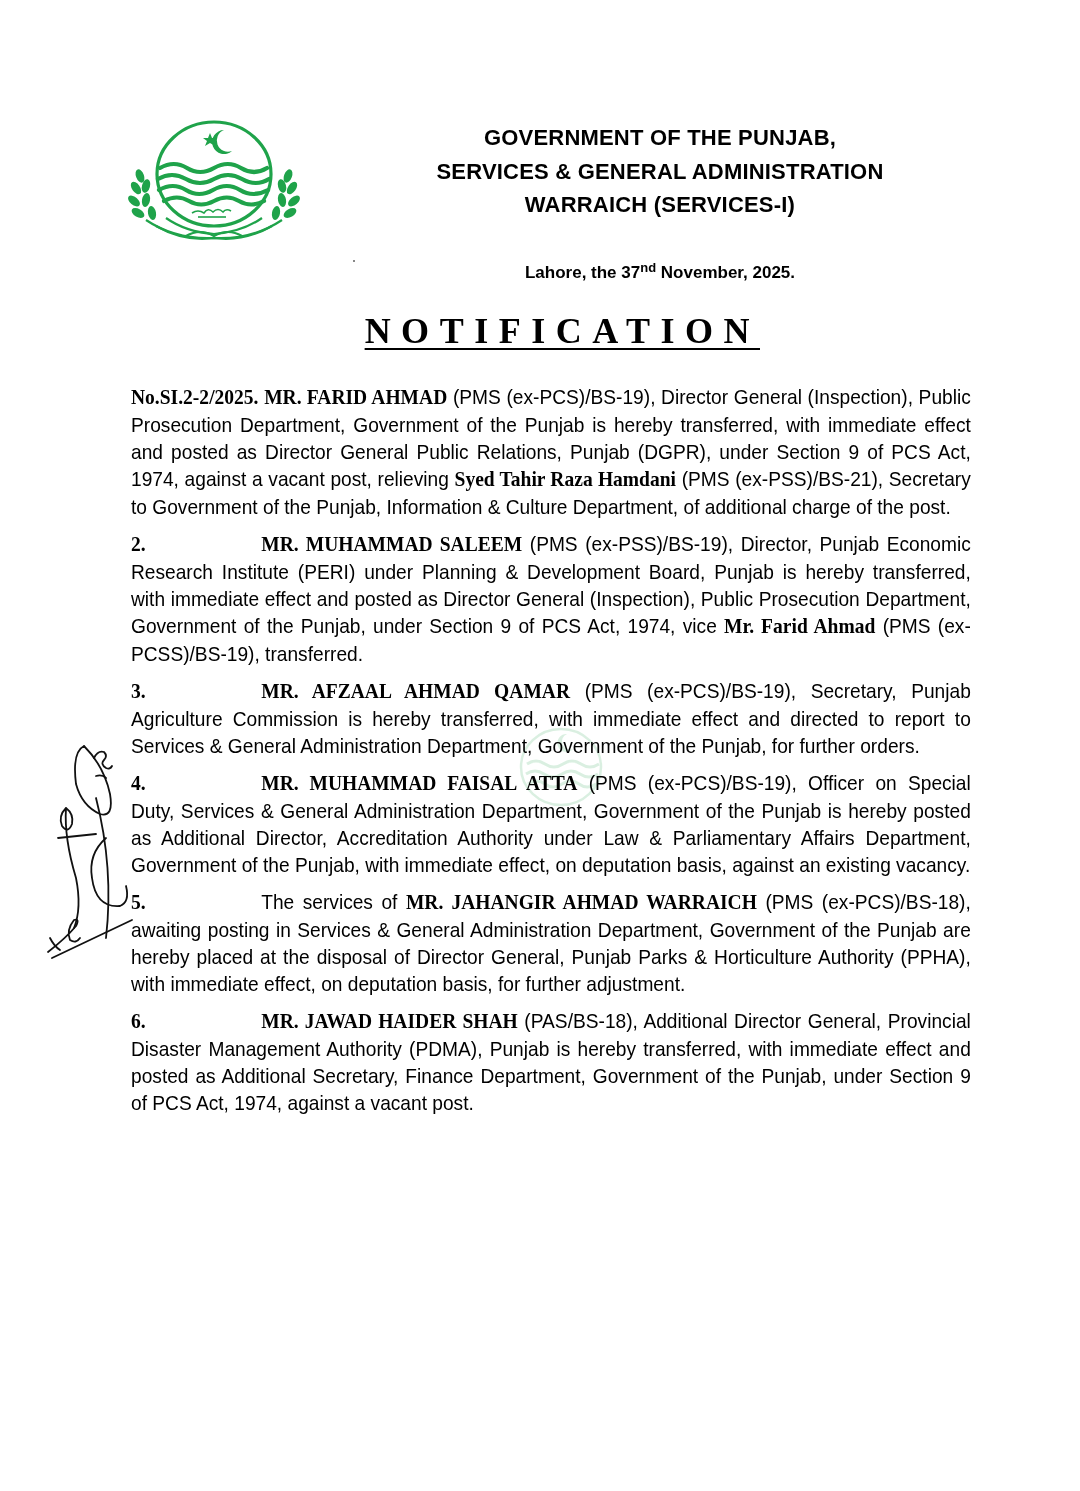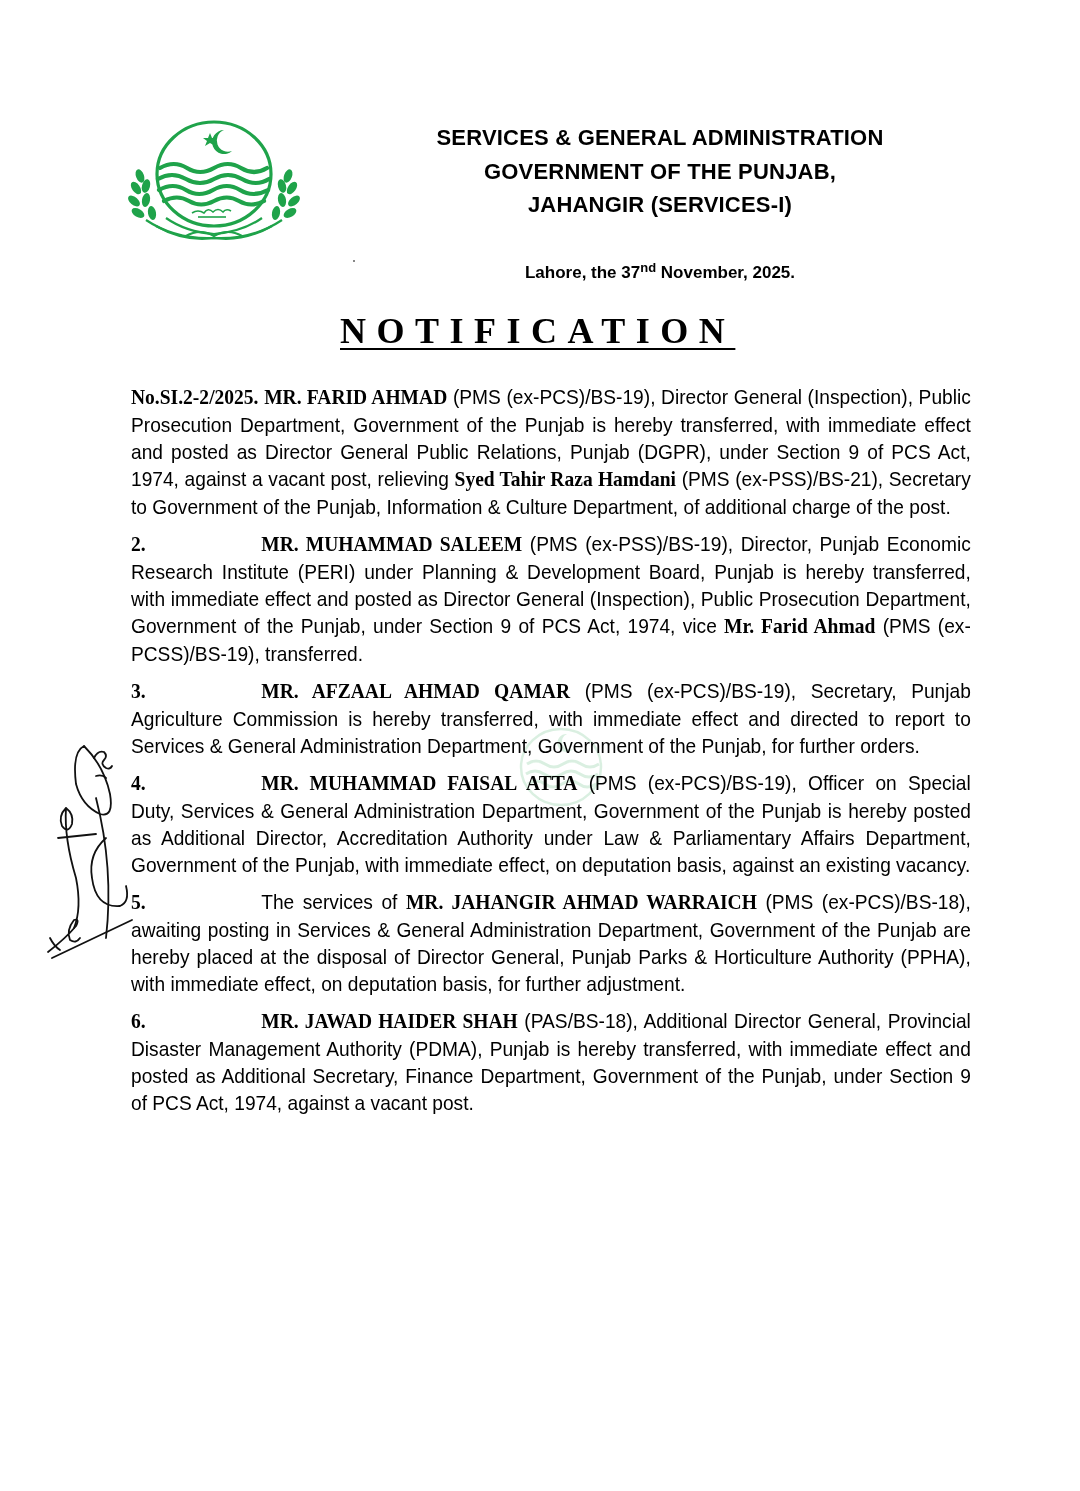--- a/index.html
+++ b/index.html
@@ -63,21 +63,21 @@
       top: 260px;
       width: 2px;
       height: 2px;
       background: #888;
     }
     .title {
       position: absolute;
       left: 340px;
       top: 309px;
       width: 420px;
-      text-align: left;
+      text-align: right;
       font-family: "Liberation Serif", "DejaVu Serif", serif;
       font-weight: bold;
       font-size: 36px;
       line-height: 44px;
       letter-spacing: 10.5px;
     }
     .title span {
       text-decoration: underline;
       text-decoration-thickness: 2px;
       text-underline-offset: 5px;
@@ -180,23 +180,23 @@
     <g fill="none" stroke="#1fa34a" stroke-width="2.2">
       <path d="M20 102 q30 20 68 18 q38 2 68 -18"></path>
       <path d="M30 108 q28 16 58 12 q30 4 58 -12"></path>
       <path d="M60 118 q14 -8 28 0 q14 -8 28 0"></path>
       <path d="M40 100 q20 14 48 16"></path>
       <path d="M136 100 q-20 14 -48 16"></path>
     </g>
   </svg>
 
   <div class="header">
+    <span class="line">GOVERNMENT OF THE PUNJAB,</span>
     <span class="line">SERVICES &amp; GENERAL ADMINISTRATION</span>
-    <span class="line">GOVERNMENT OF THE PUNJAB,</span>
-    <span class="line">JAHANGIR (SERVICES-I)</span>
+    <span class="line">WARRAICH (SERVICES-I)</span>
   </div>
 
   <div class="stray-dot"></div>
 
   <div class="date">
     <span>Lahore, the 37</span><sup>nd</sup><span> November, 2025.</span>
   </div>
 
   <div class="title">
     <span>NOTIFICATION</span>

